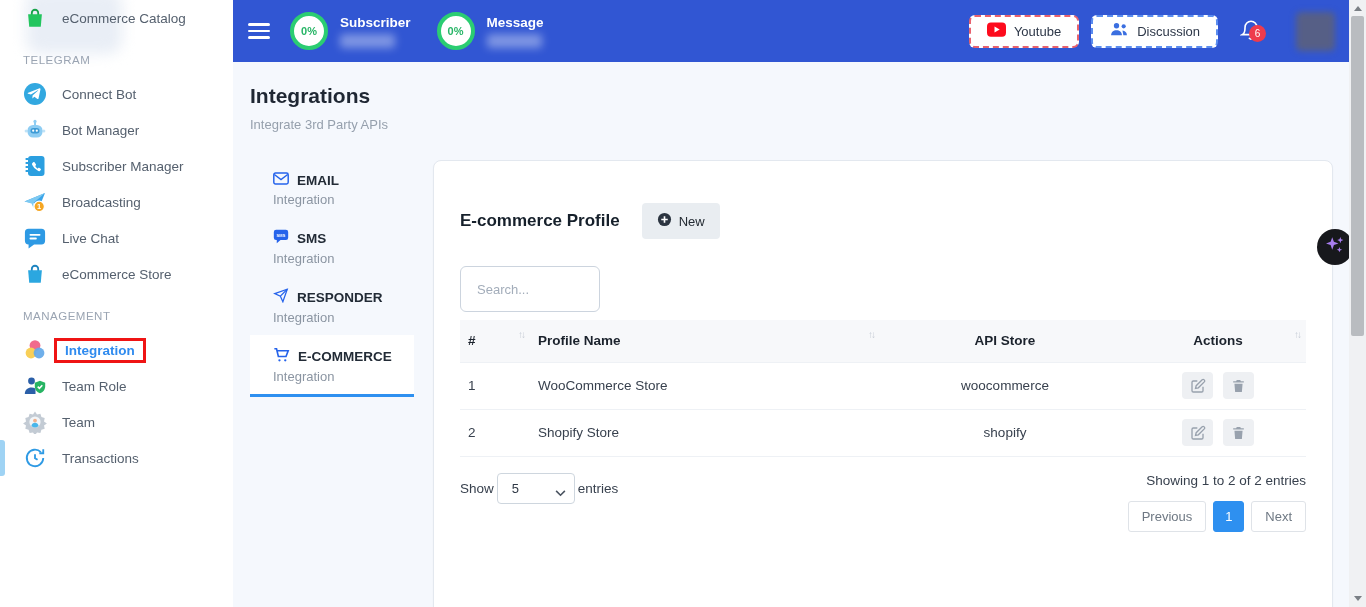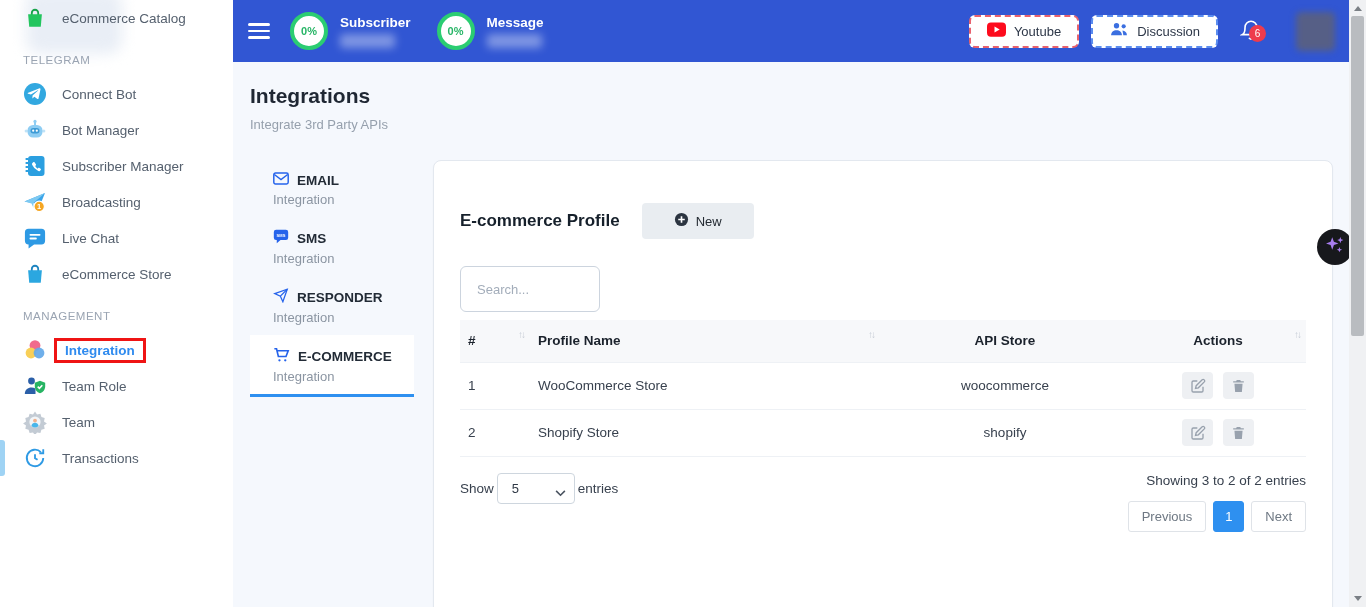--- a/index.html
+++ b/index.html
@@ -44,21 +44,21 @@
   .subnav { position:absolute; left:17px; top:98px; width:164px; }
   .subnav-item { padding:12px 0 10px 23px; cursor:pointer; }
   .subnav-title { display:flex; align-items:center; gap:8px; font-size:13.5px; font-weight:bold; color:#222b36; }
   .subnav-sub { margin-top:4px; font-size:13px; color:#8b95a2; }
   .subnav-item.active { background:#fff; border-bottom:3px solid #2e90f0; }
 
   
   .card { position:absolute; left:200px; top:98px; width:900px; height:560px; background:#fff; border:1px solid #e3e8ef; border-radius:8px; box-shadow:0 1px 2px rgba(30,40,60,.03); padding:42px 26px 0; }
   .panel-head { display:flex; align-items:center; gap:22px; }
   .panel-title { font-size:17px; font-weight:bold; color:#16202b; }
-  .new-btn { display:flex; align-items:center; gap:7px; background:#e9edf1; border:none; border-radius:4px; padding:9px 32px; font-size:13px; color:#232a32; cursor:pointer; font-family:inherit; }
+  .new-btn { display:flex; align-items:center; gap:7px; background:#e9edf1; border:none; border-radius:4px; padding:9px 15px; font-size:13px; color:#232a32; cursor:pointer; font-family:inherit; }
   .search-input { margin-top:27px; width:140px; height:46px; border:1px solid #ccd4de; border-radius:6px; padding:0 16px; font-size:13px; color:#3a4554; font-family:inherit; }
   .search-input::placeholder { color:#a3adba; }
 
   table { width:100%; border-collapse:collapse; margin-top:8px; }
   th { background:#f7f8fa; height:42px; font-size:13.5px; color:#1b222c; position:relative; padding:0 8px; }
   th.left { text-align:left; }
   th.center { text-align:center; }
   td { height:47px; border-bottom:1px solid #eef1f5; font-size:13.5px; color:#38414e; padding:0 8px; }
   td.center { text-align:center; }
   tr.trow td { border-top:1px solid #eef1f5; }
@@ -414,21 +414,21 @@
           <select class="len-select">
             <option>5</option>
           </select>
           <span class="sel-chev"><svg width="11" height="7" viewBox="0 0 12 8" fill="none" stroke="#4a5360" stroke-width="1.8">
                 <path d="M1 1l5 5 5-5"></path>
               </svg></span>
         </span>
         <span>entries</span>
       </div>
       <div class="foot-right">
-        <span class="info-text">Showing 3 to 2 of 2 entries</span>
+        <span class="info-text">Showing 1 to 2 of 2 entries</span>
         <div class="pager">
           <button class="page-btn">Previous</button>
           <button class="page-btn current">1</button>
           <button class="page-btn">Next</button>
         </div>
       </div>
     </div>
   </div>
 </div>
 

